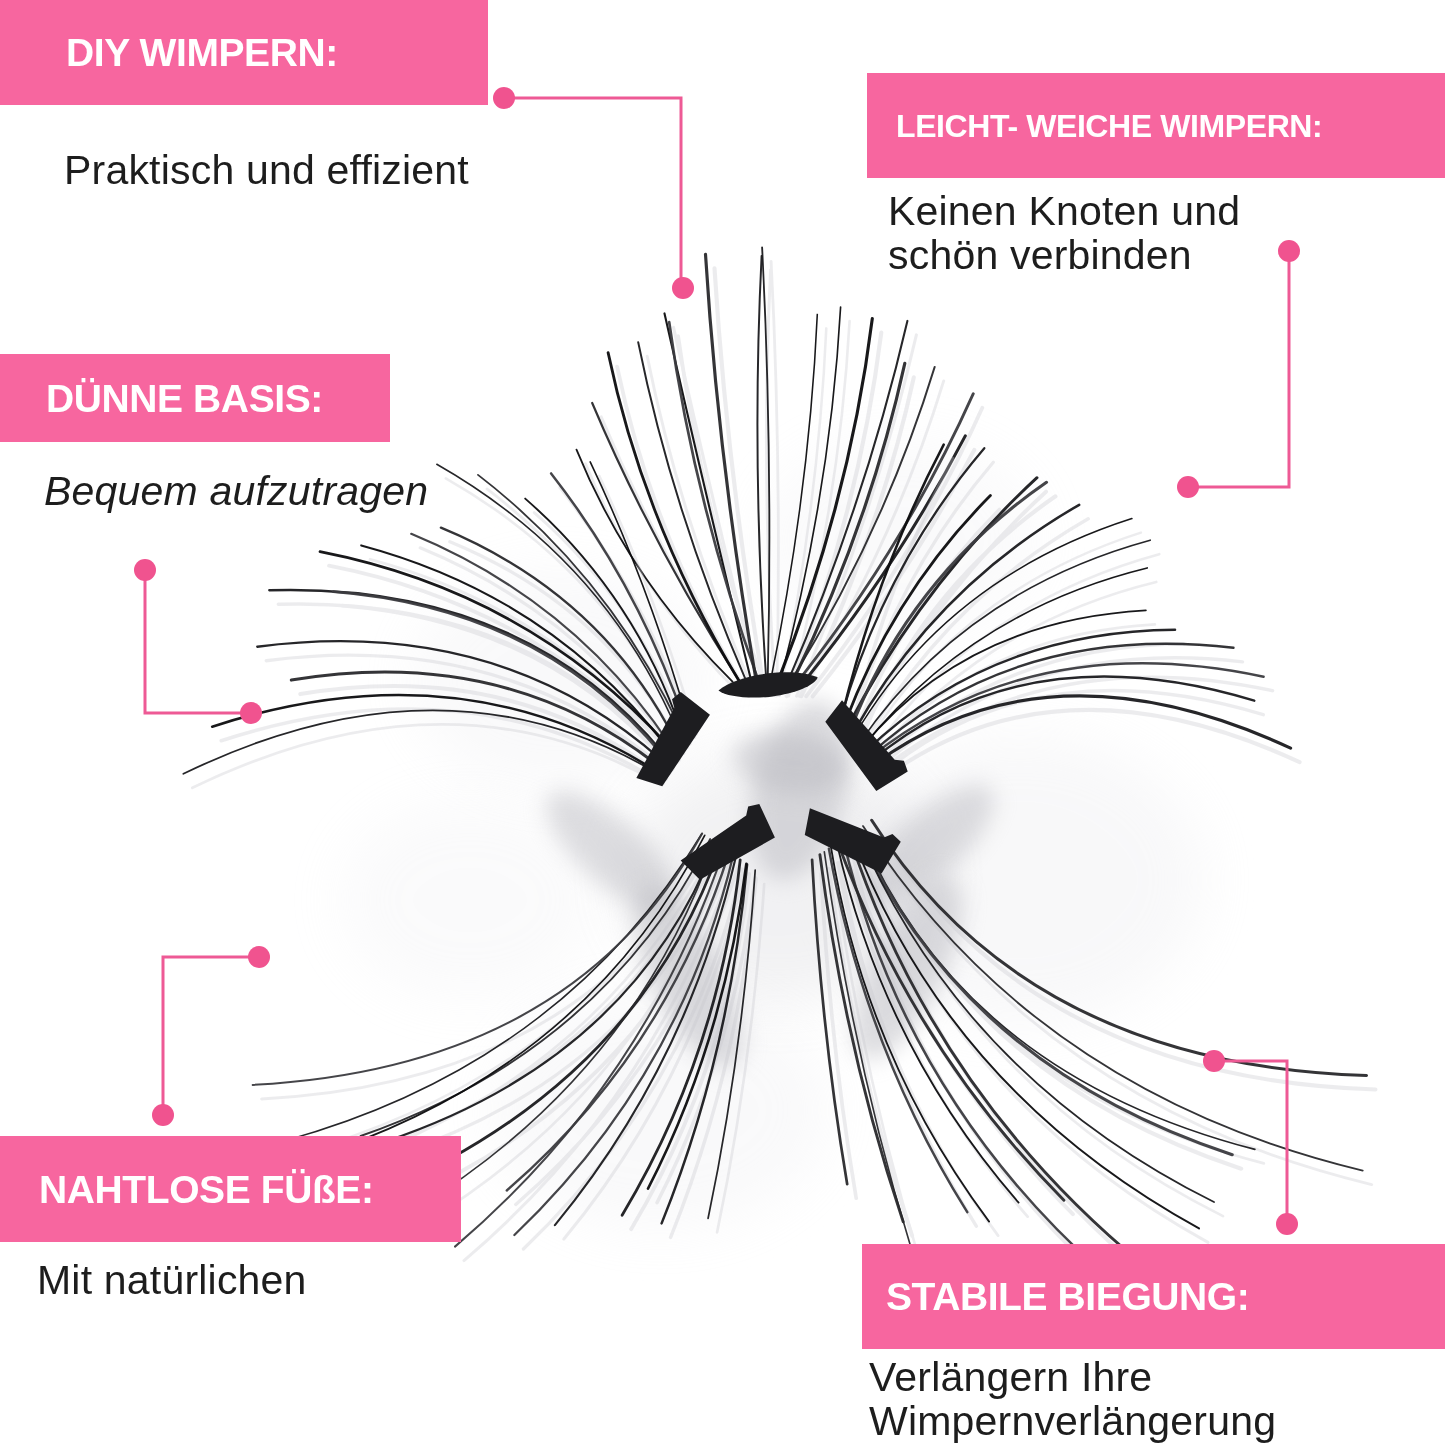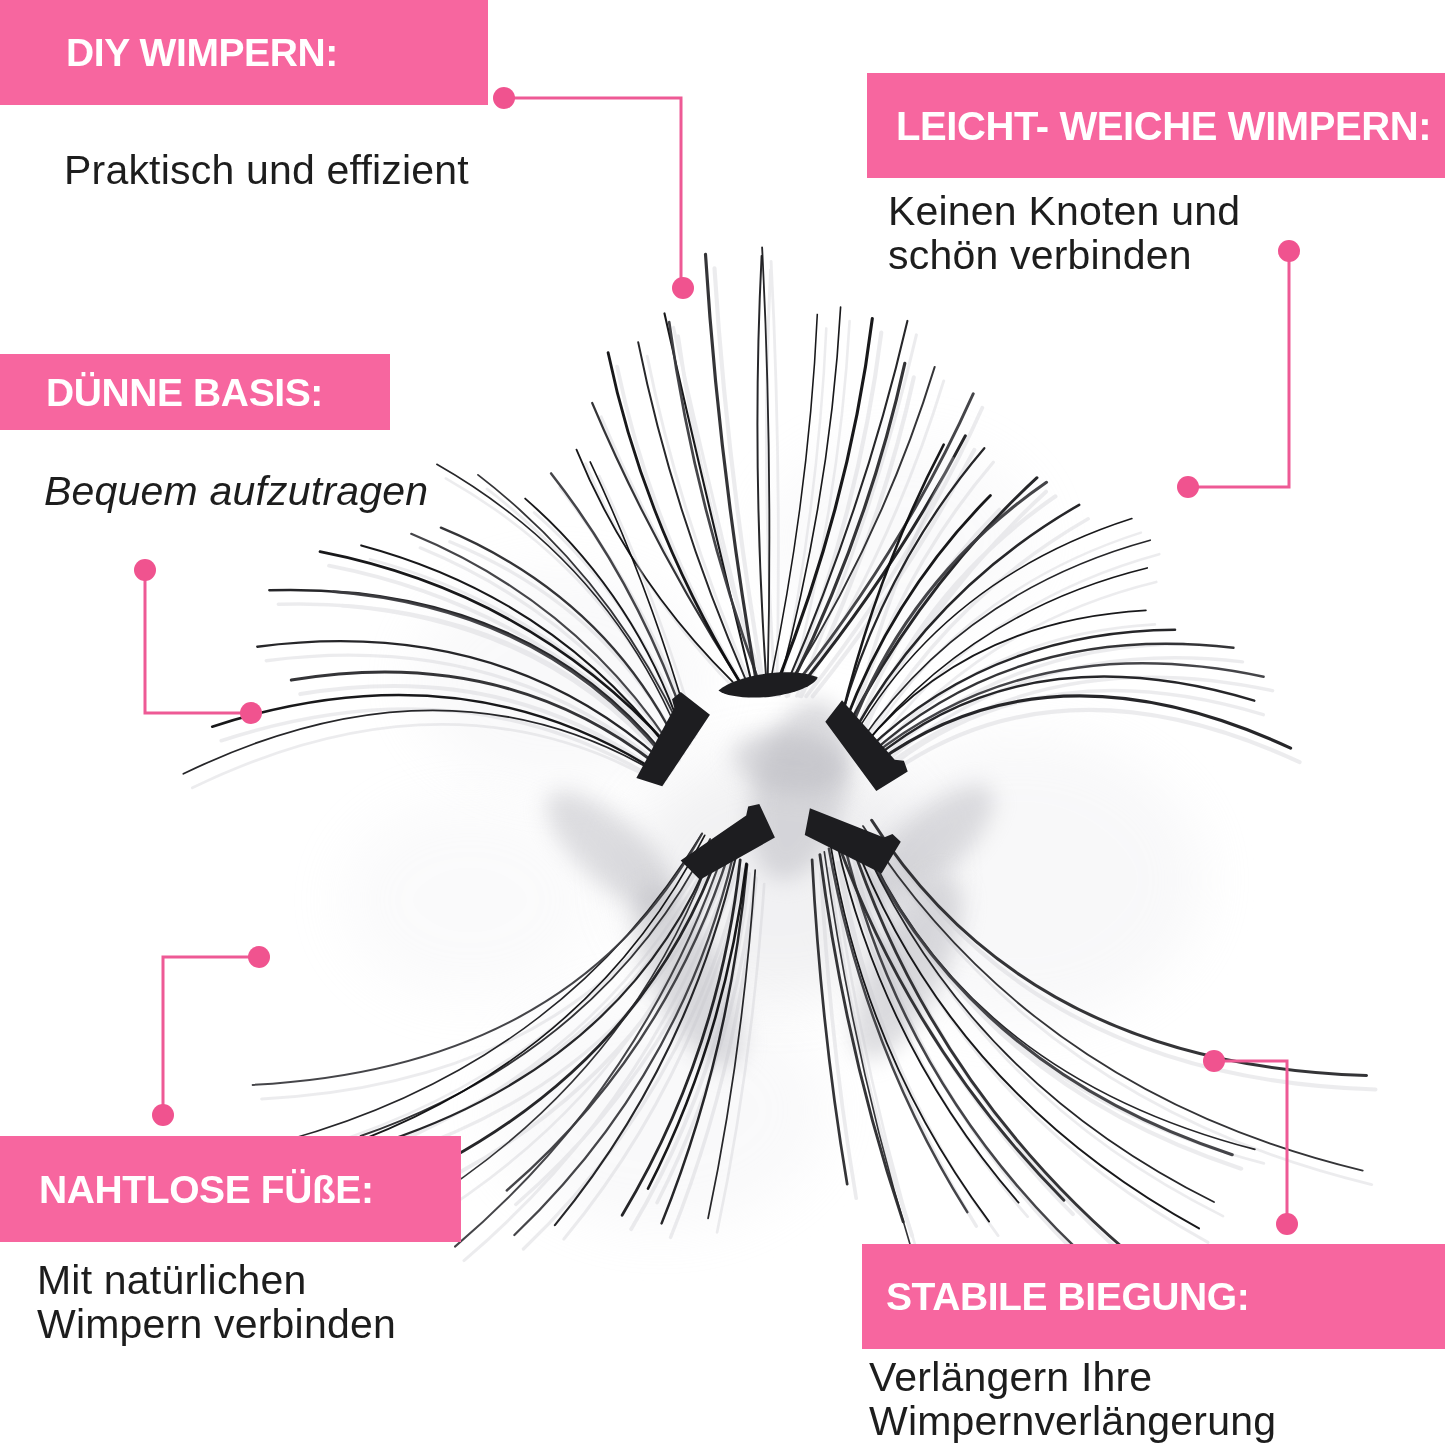--- a/index.html
+++ b/index.html
@@ -29,23 +29,23 @@
   }
   .callout-body{
     position:absolute;color:var(--body);font-size:41px;font-weight:300;
     line-height:44px;white-space:nowrap;letter-spacing:0.2px;
   }
   .callout-body span{display:block;}
 
   #banner-diy     {left:0;    top:42;   width:488px;height:105px;padding-left:66px;}
   #body-diy       {left:64px; top:148px;}
   #banner-leicht  {left:867px;top:73px; width:578px;height:105px;padding-left:29px;}
-  #banner-leicht .hd{font-size:40px;}
+  #banner-leicht .hd{font-size:32px;}
   #body-leicht    {left:888px;top:189px;}
-  #banner-duenne  {left:0;    top:354px;width:390px;height:76px;padding-left:46px;}
+  #banner-duenne  {left:0;    top:354px;width:390px;height:88px;padding-left:46px;}
   #body-duenne    {left:44px; top:470px;line-height:43px;font-style:italic;}
   #banner-nahtlose{left:0;    top:1136px;width:461px;height:106px;padding-left:39px;}
   #body-nahtlose  {left:37px; top:1258px;}
   #banner-stabile {left:846px;top:1244px;width:599px;height:105px;padding-left:24px;margin-left:16px;}
   #body-stabile   {left:869px;top:1355px;}
 
   .connectors path{fill:none;stroke:var(--line);stroke-width:3px;}
   .connectors circle{fill:var(--dot);}
 </style>
 </head>
@@ -303,21 +303,20 @@
   </div>
   <div class="callout-body" id="body-duenne">
     <span>Bequem aufzutragen</span>
   </div>
 
   <div class="banner" id="banner-nahtlose">
     <h2 class="hd">NAHTLOSE FÜßE:</h2>
   </div>
   <div class="callout-body" id="body-nahtlose">
     <span>Mit natürlichen</span>
-    <span>Wimpern verbinden</span>
   </div>
 
   <div class="banner" id="banner-stabile">
     <h2 class="hd">STABILE BIEGUNG:</h2>
   </div>
   <div class="callout-body" id="body-stabile">
     <span>Verlängern Ihre</span>
     <span>Wimpernverlängerung</span>
   </div>
 

